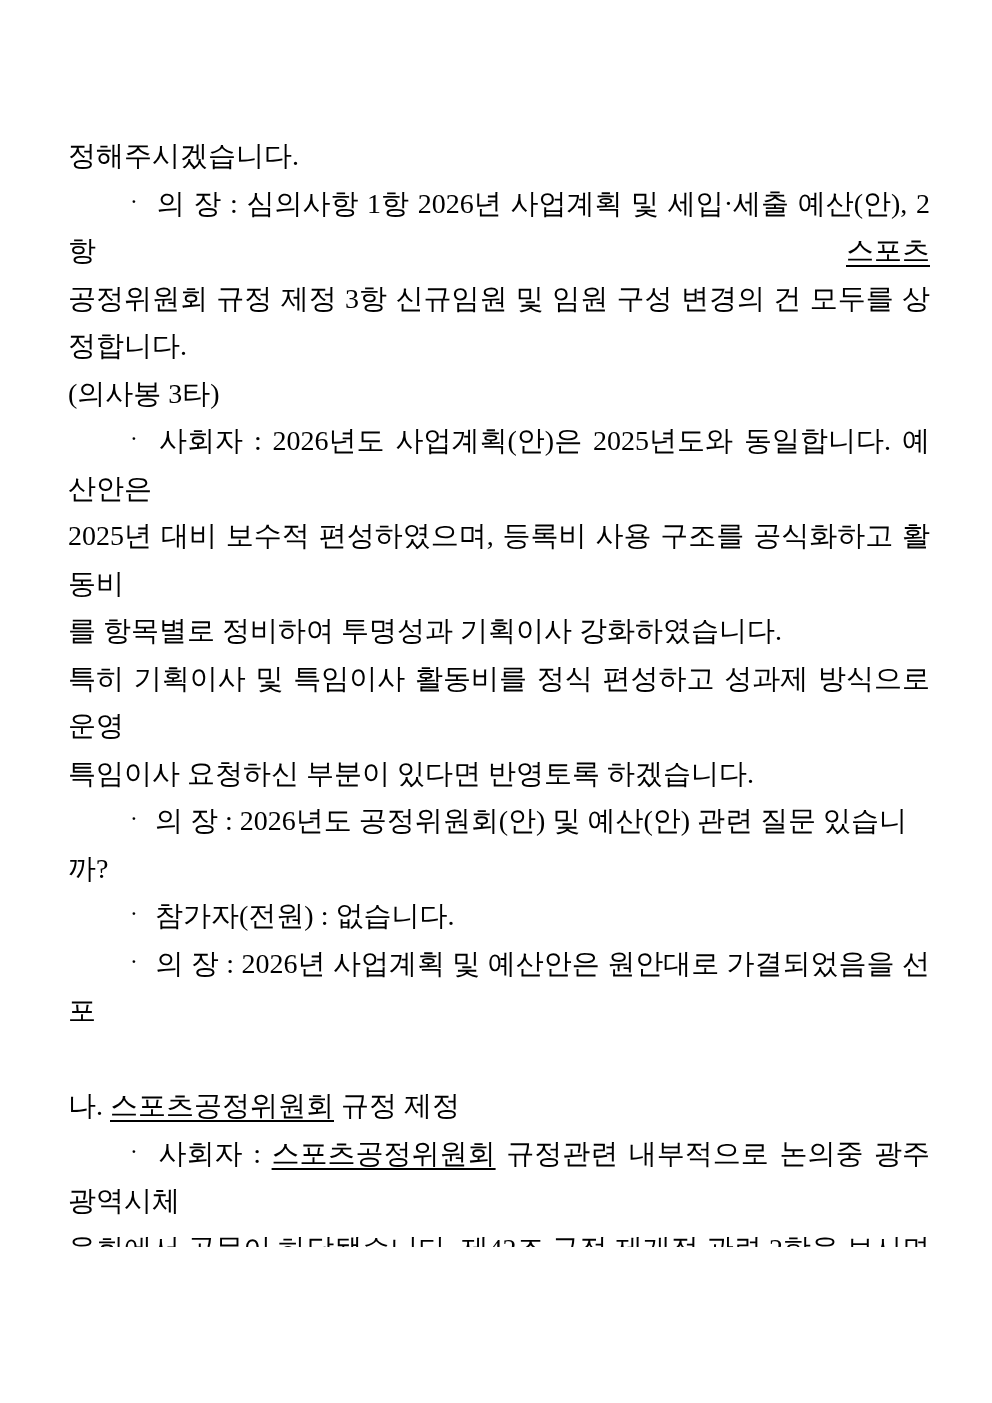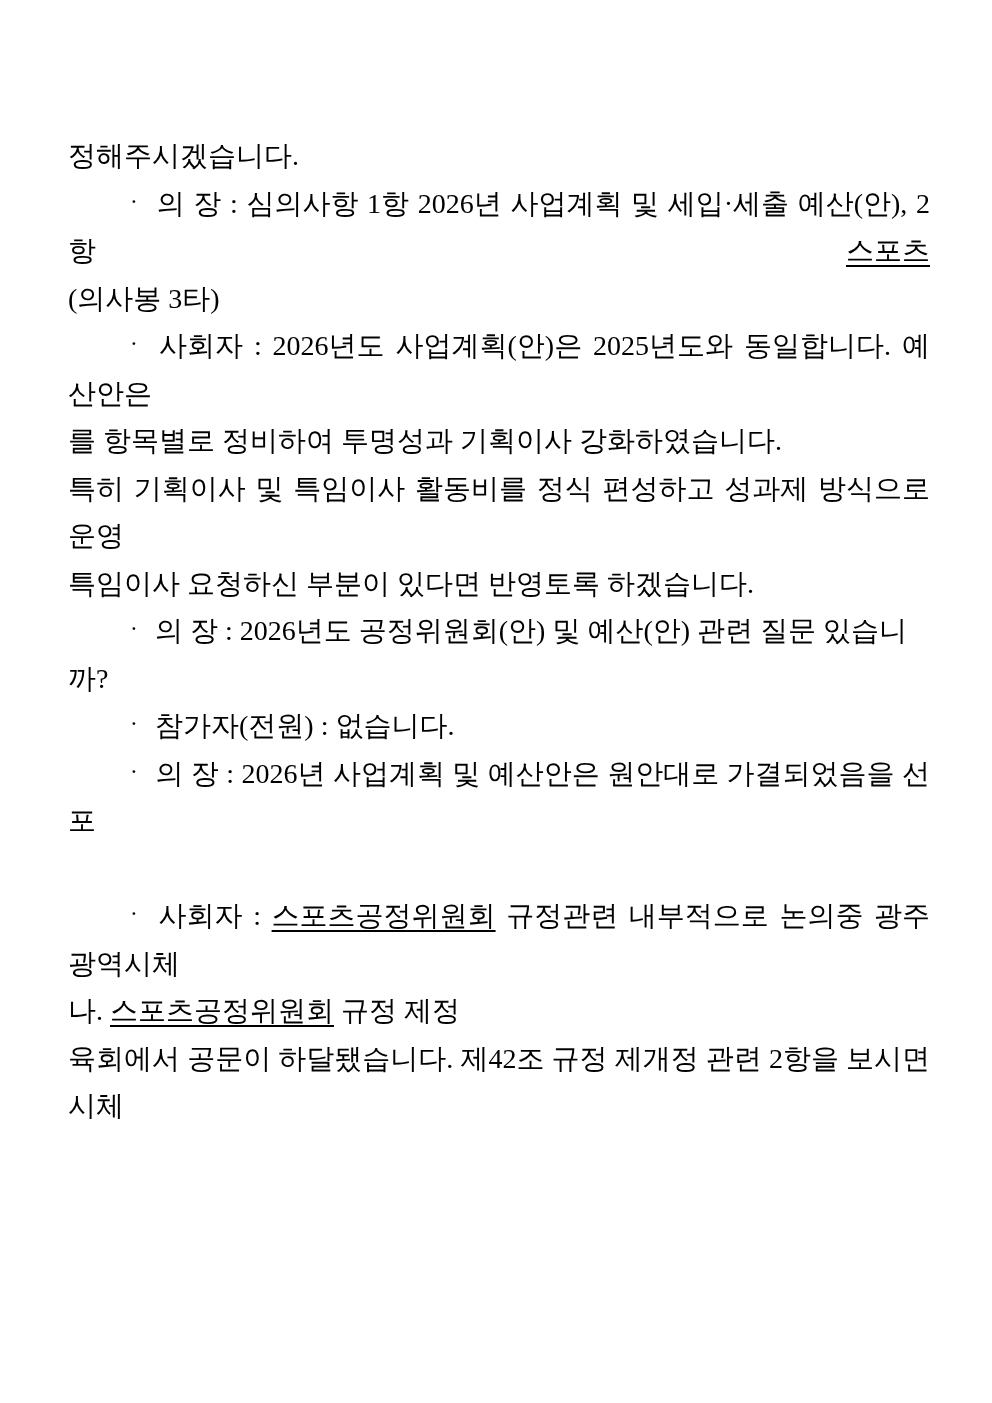--- a/index.html
+++ b/index.html
@@ -52,27 +52,29 @@
     letter-spacing: 2px;
   }
 </style>
 </head>
 <body>
 
 <div class="page">
   <div class="doc-body" id="doc-body">
       <div class="line"><span class="seg">정해주시겠습니다.</span></div>
       <div class="line just indent"><span class="seg">ㆍ 의 장 : 심의사항 1항 2026년 사업계획 및 세입·세출 예산(안), 2항 </span><span class="seg u">스포츠</span></div>
+      <div class="line just"><span class="seg">공정위원회 규정 제정 3항 신규임원 및 임원 구성 변경의 건 모두를 상정합니다.</span></div>
       <div class="line"><span class="seg">(의사봉 3타)</span></div>
       <div class="line just indent"><span class="seg">ㆍ 사회자 : 2026년도 사업계획(안)은 2025년도와 동일합니다. 예산안은</span></div>
+      <div class="line just"><span class="seg">2025년 대비 보수적 편성하였으며, 등록비 사용 구조를 공식화하고 활동비</span></div>
       <div class="line"><span class="seg">를 항목별로 정비하여 투명성과 기획이사 강화하였습니다.</span></div>
       <div class="line just"><span class="seg">특히 기획이사 및 특임이사 활동비를 정식 편성하고 성과제 방식으로 운영</span></div>
       <div class="line"><span class="seg">특임이사 요청하신 부분이 있다면 반영토록 하겠습니다.</span></div>
       <div class="line indent"><span class="seg">ㆍ 의 장 : 2026년도 공정위원회(안) 및 예산(안) 관련 질문 있습니까?</span></div>
       <div class="line indent"><span class="seg">ㆍ 참가자(전원) : 없습니다.</span></div>
       <div class="line just indent"><span class="seg">ㆍ 의 장 : 2026년 사업계획 및 예산안은 원안대로 가결되었음을 선포</span></div>
       <div class="line">&nbsp;</div>
+      <div class="line"><span class="seg">나. </span><span class="seg u">스포츠공정위원회</span><span class="seg"> 규정 제정</span></div>
       <div class="line just indent"><span class="seg">ㆍ 사회자 : </span><span class="seg u">스포츠공정위원회</span><span class="seg"> 규정관련 내부적으로 논의중 광주광역시체</span></div>
-      <div class="line"><span class="seg">나. </span><span class="seg u">스포츠공정위원회</span><span class="seg"> 규정 제정</span></div>
       <div class="line just"><span class="seg">육회에서 공문이 하달됐습니다. 제42조 규정 제개정 관련 2항을 보시면 시체</span></div>
     </div>
   <div class="footer">- 7 -</div>
 </div>
 
 </body></html>

